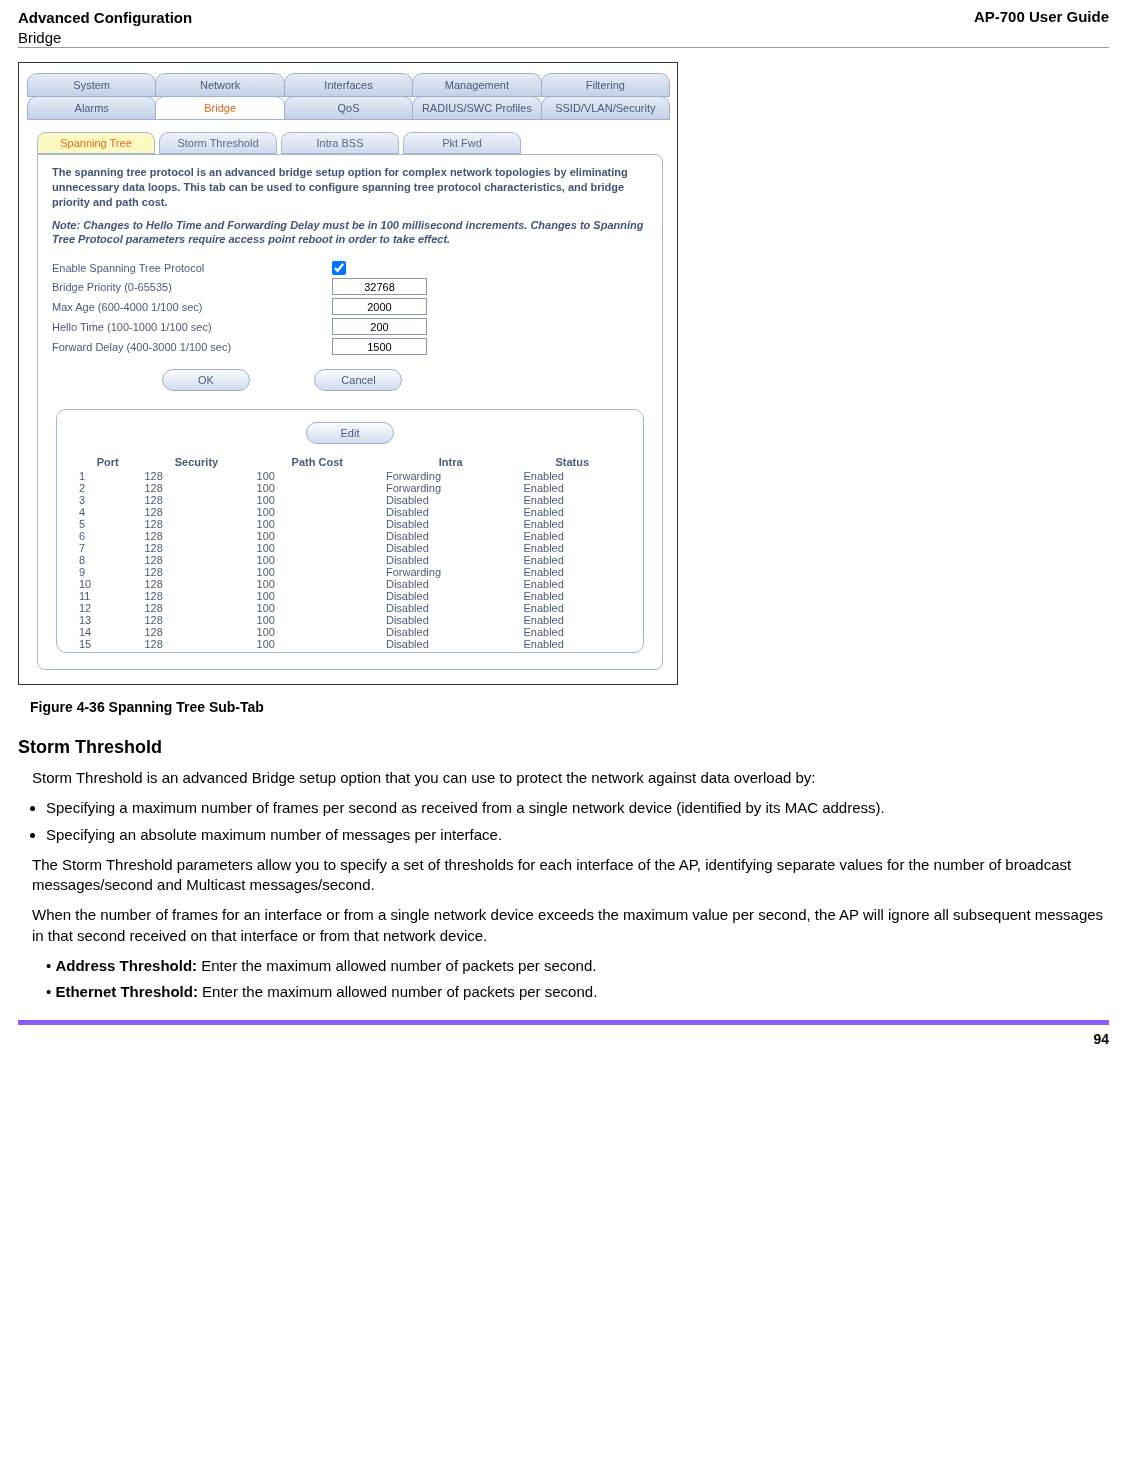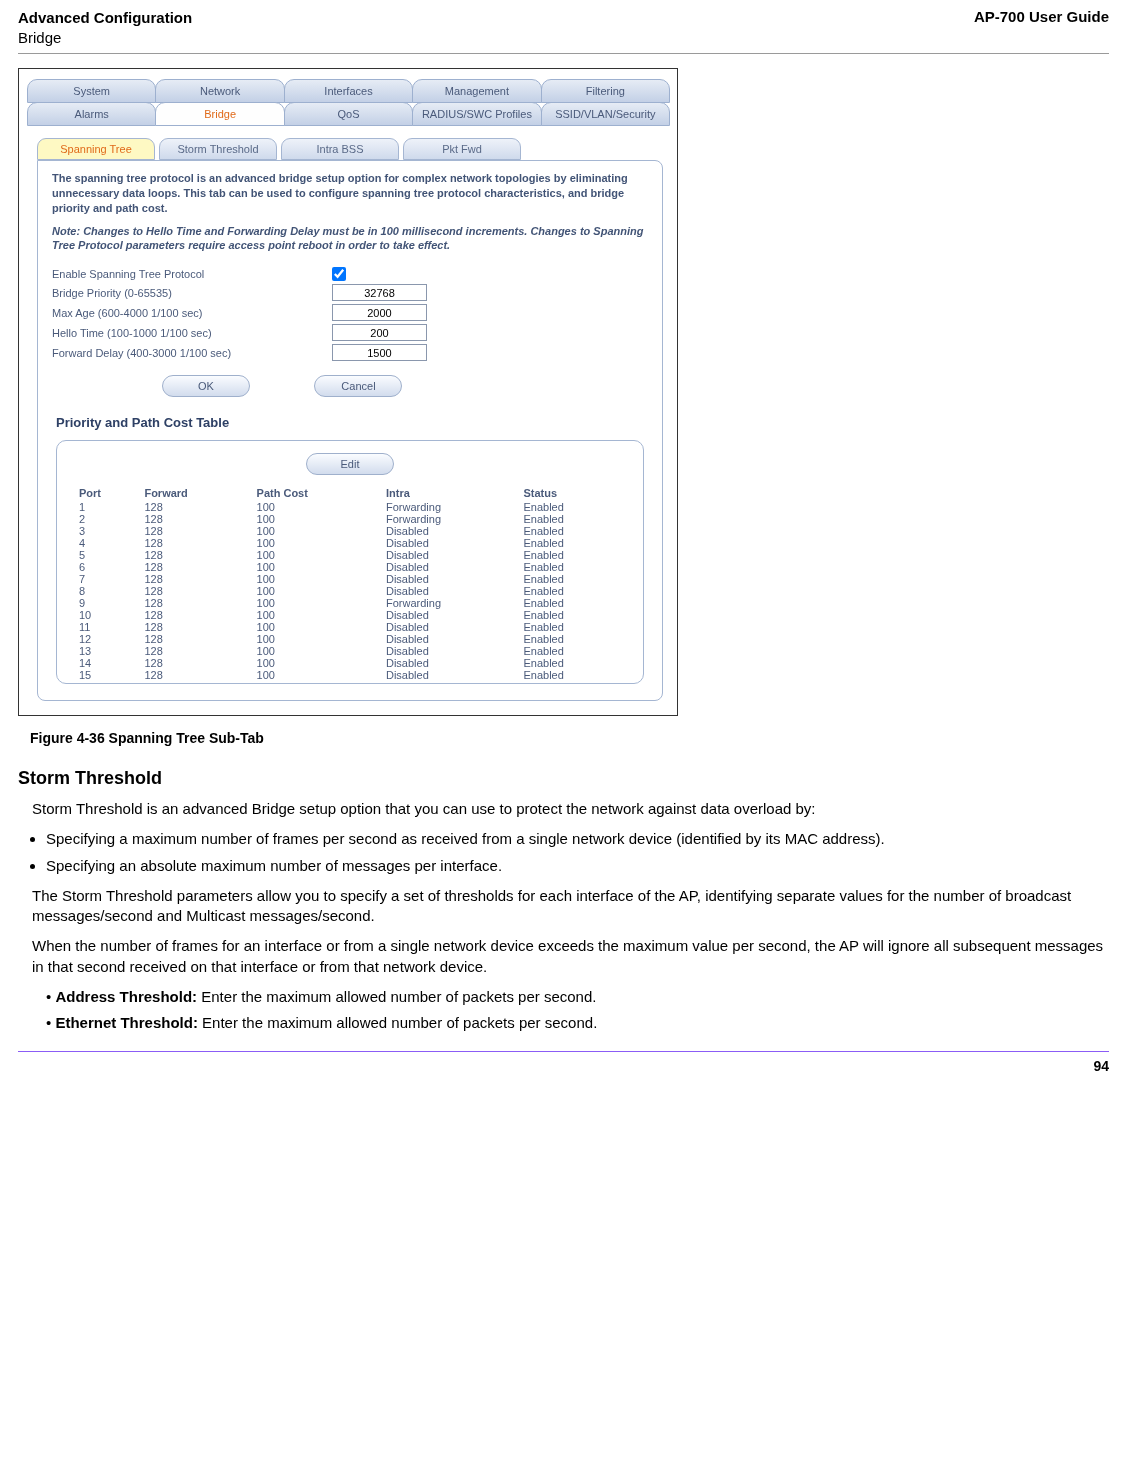--- a/index.html
+++ b/index.html
@@ -7,21 +7,20 @@
     font-family: Arial, Helvetica, sans-serif;
     color: #000;
     background: #fff;
     width: 1127px;
     padding: 8px 18px 20px 18px;
   }
   .page-header {
     display: flex;
     justify-content: space-between;
     align-items: flex-start;
-    padding-bottom: 6px;
     border-bottom: 1px solid #9a9a9a;
     margin-bottom: 14px;
   }
   .hdr-left { font-size: 15px; line-height: 1.3; }
   .hdr-left .line1 { font-weight: bold; }
   .hdr-right { font-size: 15px; font-weight: bold; }
 
   .screenshot {
     width: 660px;
     border: 1px solid #333;
@@ -96,36 +95,36 @@
   .btnrow .btn + .btn { margin-left: 60px; }
   .table-title { font-size: 13px; font-weight: bold; color: #2e4065; margin: 8px 0 10px 4px; }
   .path-wrap {
     border: 1px solid #a5b6d2;
     border-radius: 10px;
     padding: 12px 18px 2px 18px;
     margin: 0 4px;
   }
   .editrow { text-align: center; margin-bottom: 10px; }
   .ptable { width: 100%; font-size: 11px; color: #4a5a7a; border-collapse: collapse; }
-  .ptable th { text-align: left; font-weight: bold; padding: 2px 4px; }
+  .ptable th { text-align: center; font-weight: bold; padding: 2px 4px; }
   .ptable td { padding: 0 4px; }
 
   .figure-caption {
     font-size: 14px; font-weight: bold; margin: 14px 0 22px 12px;
   }
   .section-h { font-size: 18px; font-weight: bold; margin-bottom: 10px; }
   .body-p { font-size: 15px; line-height: 1.35; margin: 0 0 10px 14px; }
   ul.bullets { margin: 0 0 10px 28px; font-size: 15px; }
   ul.bullets li { list-style: disc; margin-bottom: 6px; line-height: 1.35; }
   ul.sub { margin: 0 0 10px 28px; font-size: 15px; }
   ul.sub li { list-style: none; margin-bottom: 6px; line-height: 1.35; }
   ul.sub li::before { content: "• "; }
 
   .page-footer {
-    border-top: 1px solid #8b5cf6;
+    border-top: 5px solid #8b5cf6;
     margin-top: 18px;
     padding-top: 6px;
     text-align: right;
     font-size: 14px; font-weight: bold;
   }
 </style>
 </head>
 <body>
 
 <div class="page-header">
@@ -183,31 +182,30 @@
     <div class="formrow">
       <div class="flabel">Forward Delay (400-3000 1/100 sec)</div>
       <input type="text" value="1500" style="">
     </div>
 
     <div class="btnrow">
       <span class="btn">OK</span>
       <span class="btn">Cancel</span>
     </div>
 
-    <div class="table-title">Priority and Path Cost Table</div>
 
     <div class="path-wrap">
       <div class="editrow">
         <span class="btn">Edit</span>
       </div>
       <table class="ptable">
         <thead>
           <tr>
             <th>Port</th>
-            <th>Forward</th>
+            <th>Security</th>
             <th>Path Cost</th>
             <th>Intra</th>
             <th>Status</th>
           </tr>
         </thead>
         <tbody id="ptbody">
             <tr>
               <td>1</td>
               <td>128</td>
               <td>100</td>

